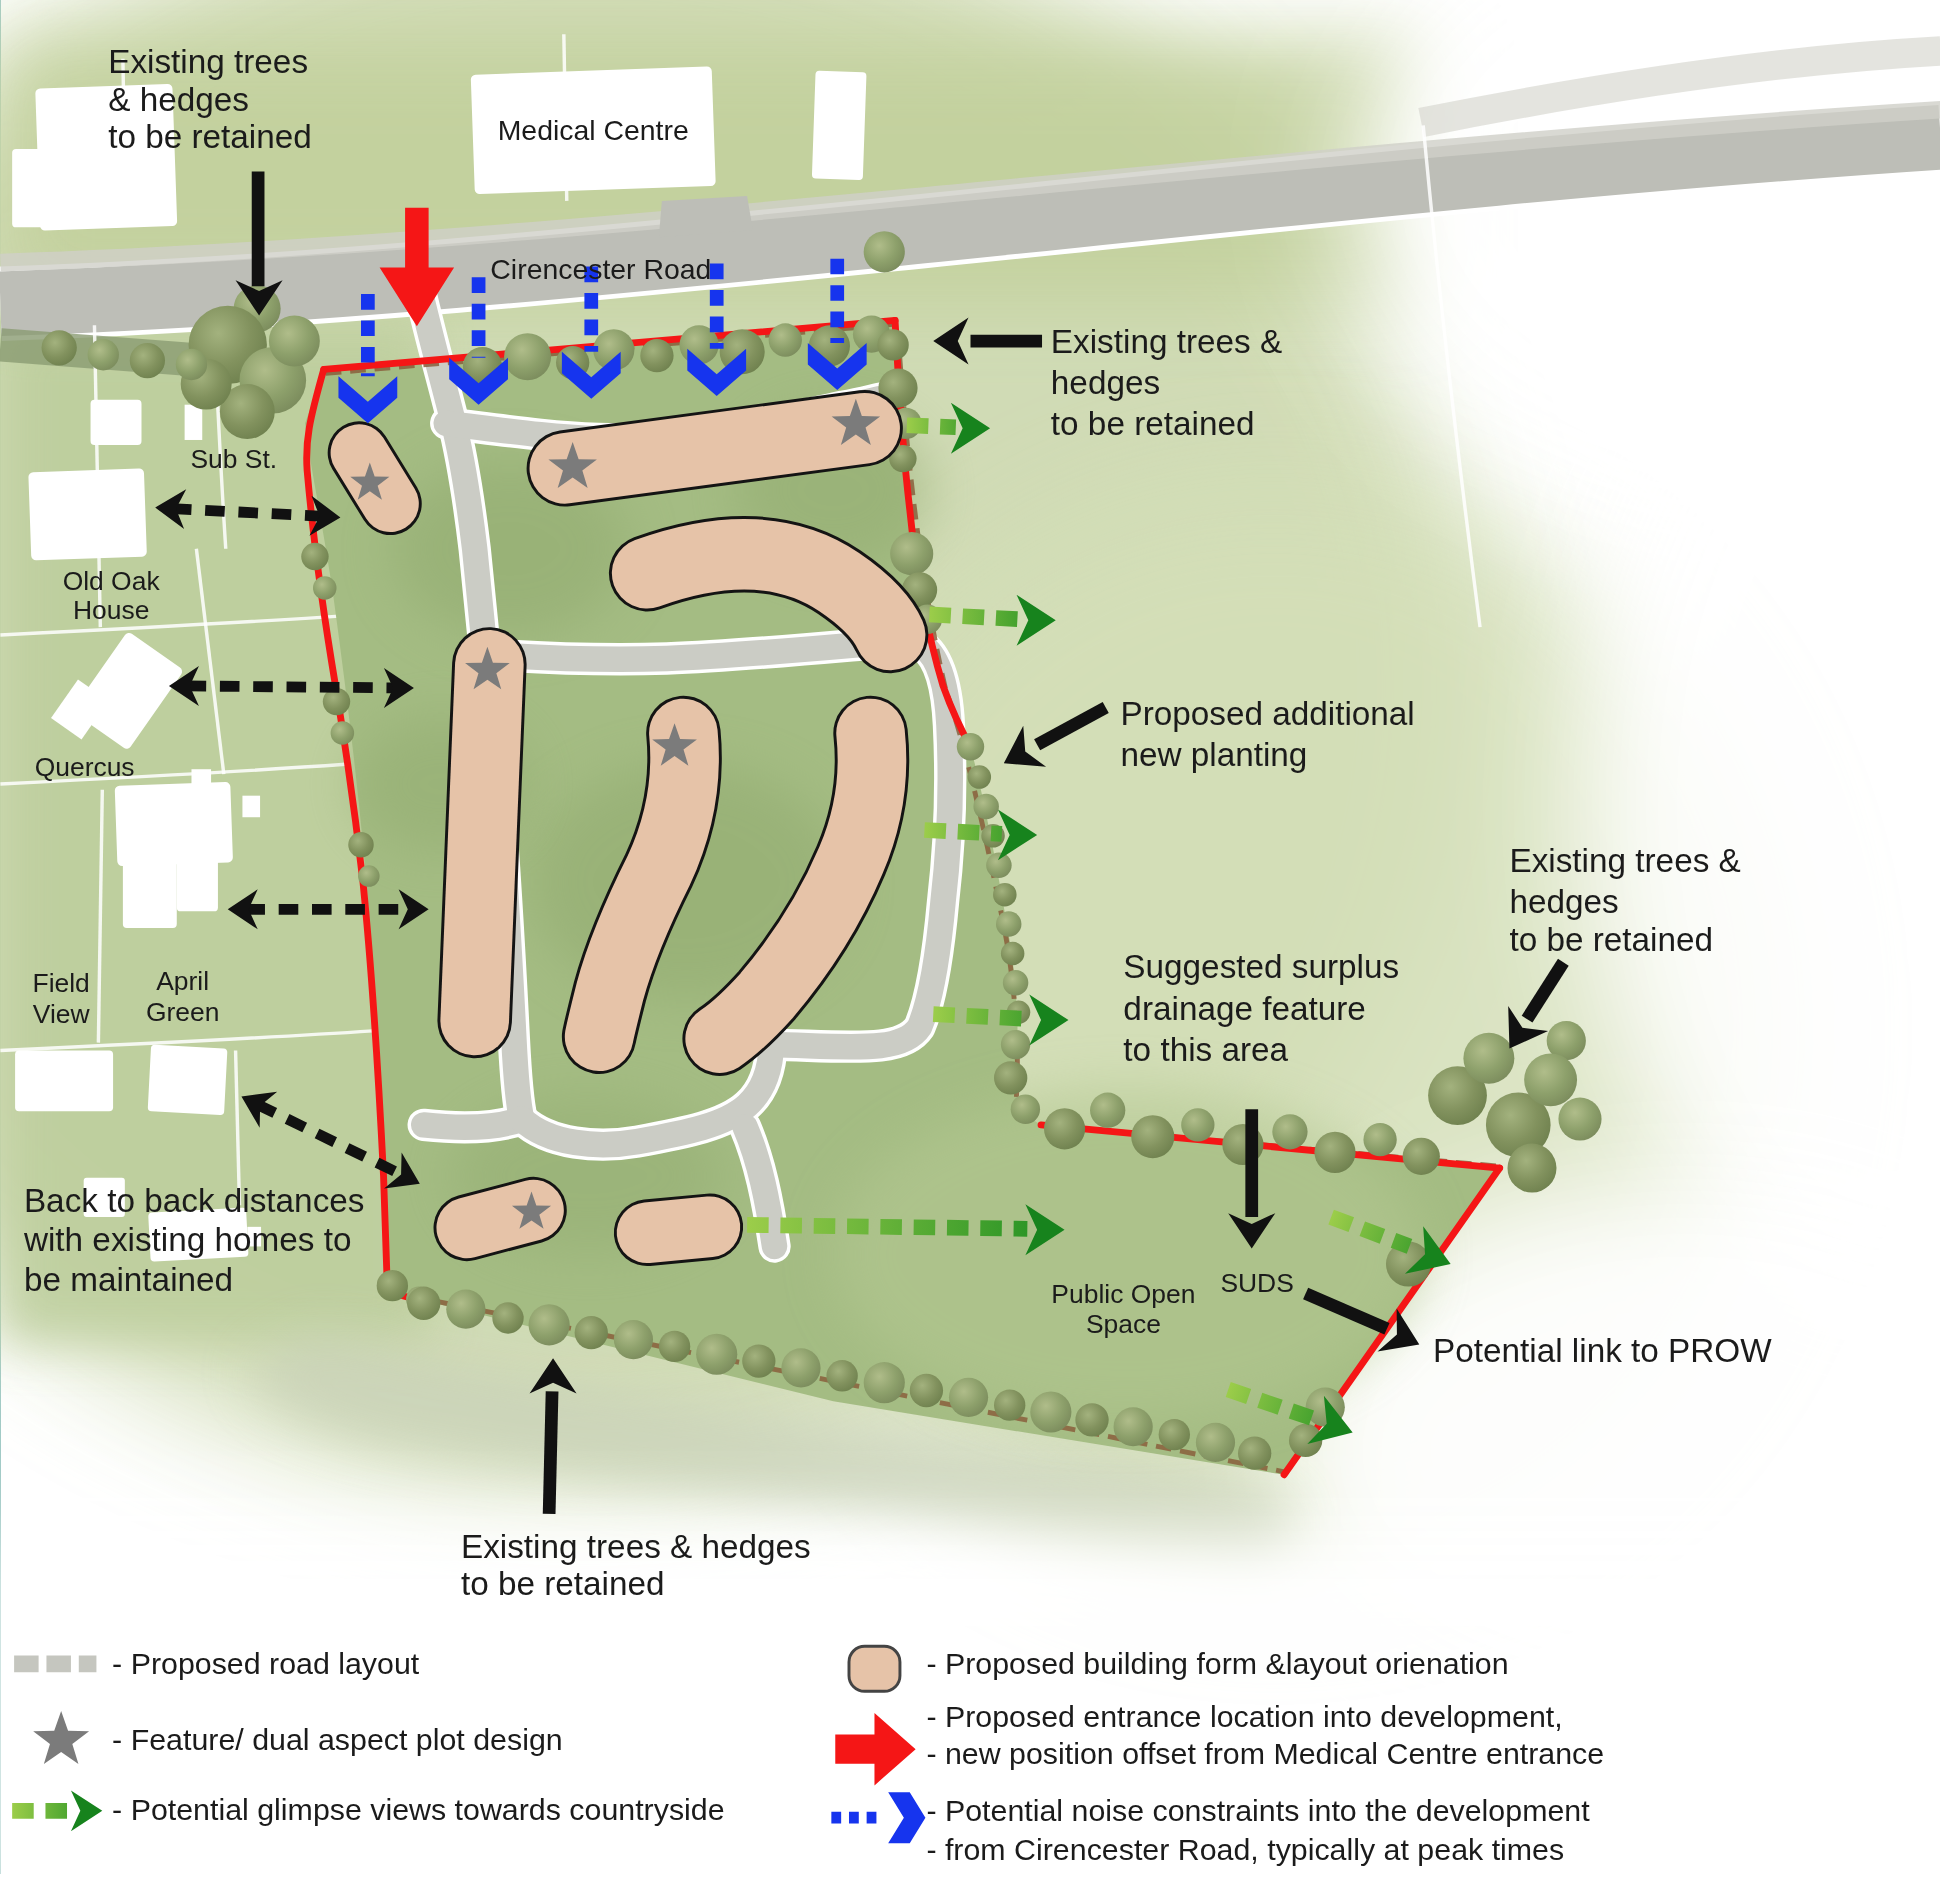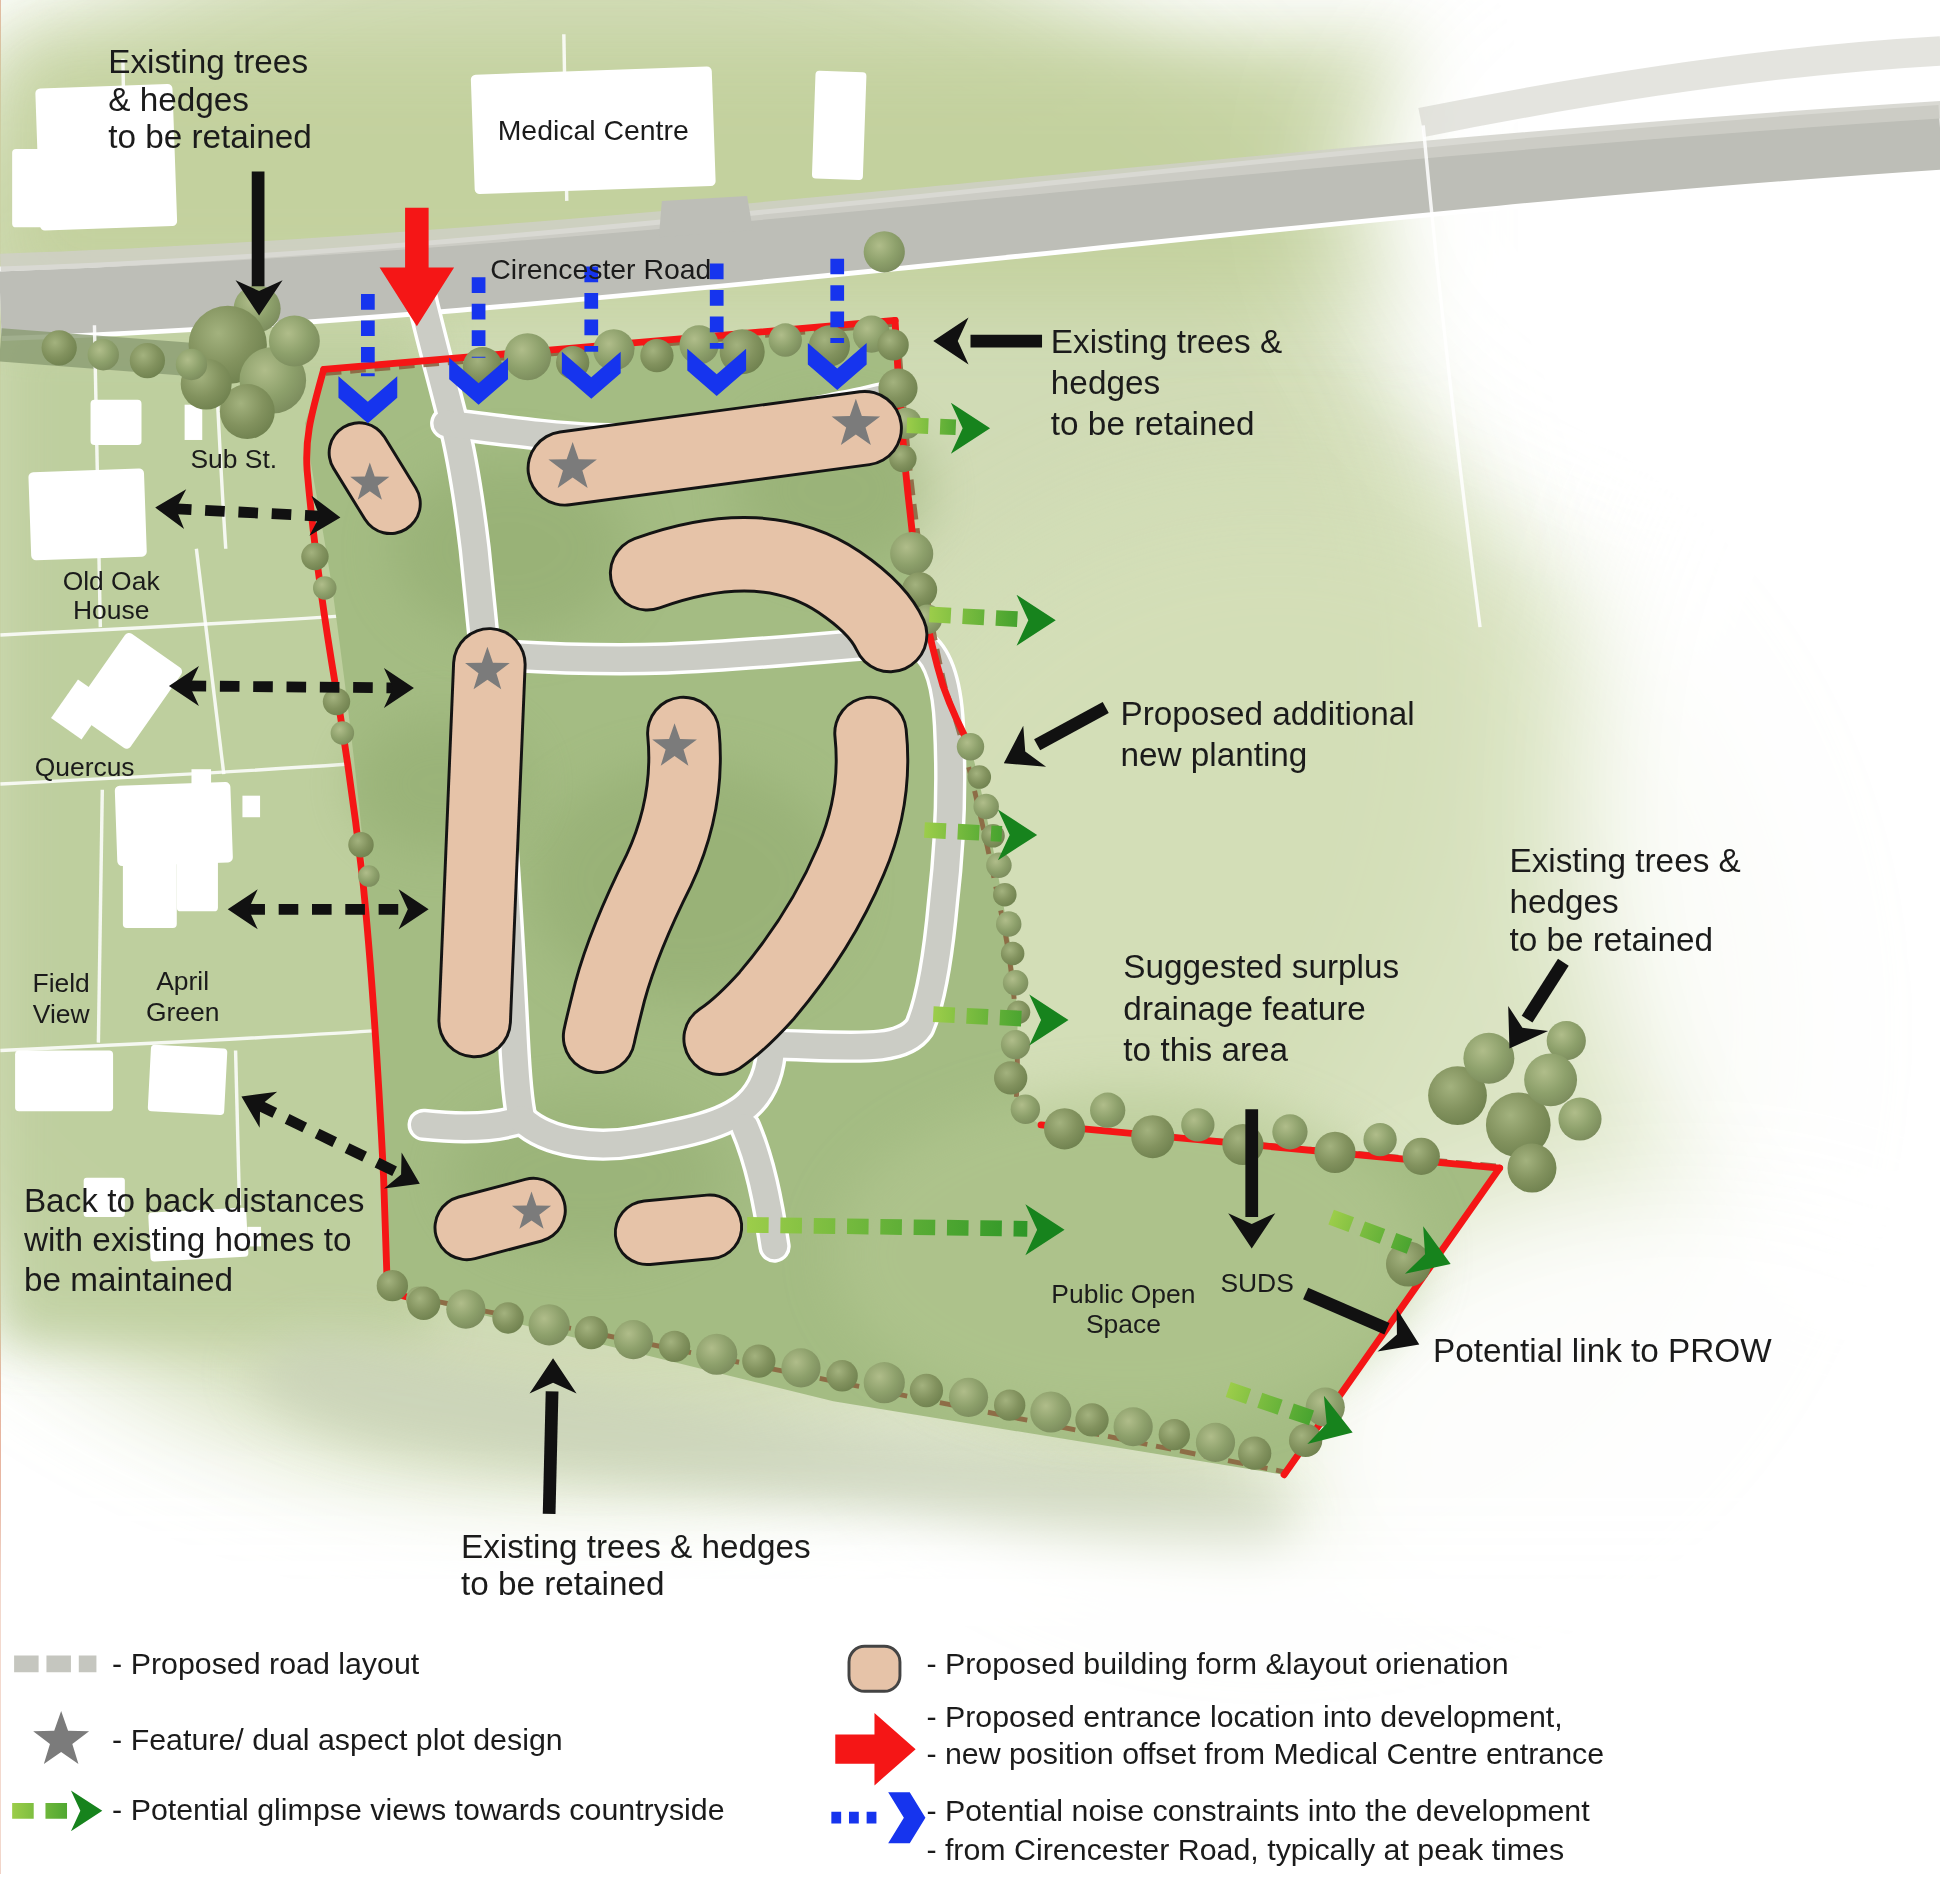--- a/index.html
+++ b/index.html
@@ -1,16 +1,16 @@
 <!DOCTYPE html>
 <html><head>
 <meta charset="utf-8">
 <style>
   html,body{margin:0;padding:0;background:#fff;}
-  #stage{position:relative;width:1941px;height:1874px;background:#c2410c;overflow:hidden;}
+  #stage{position:relative;width:1941px;height:1874px;background:#0f766e;overflow:hidden;}
   svg text{font-family:"Liberation Sans",sans-serif;fill:#1b1b1b;}
   .f27{font-size:27px}
   .f29{font-size:29px}
   .f31{font-size:31px}
   .f34{font-size:34px}
   .mid{text-anchor:middle}
   .rw{fill:none;stroke:#fff;stroke-width:33;stroke-linecap:round;stroke-linejoin:round}
   .rg{fill:none;stroke:#cbccc5;stroke-width:26;stroke-linecap:round;stroke-linejoin:round}
   .mrw{fill:none;stroke:#fff;stroke-width:76}
   .mrg{fill:none;stroke:#bdbeb7;stroke-width:66}

